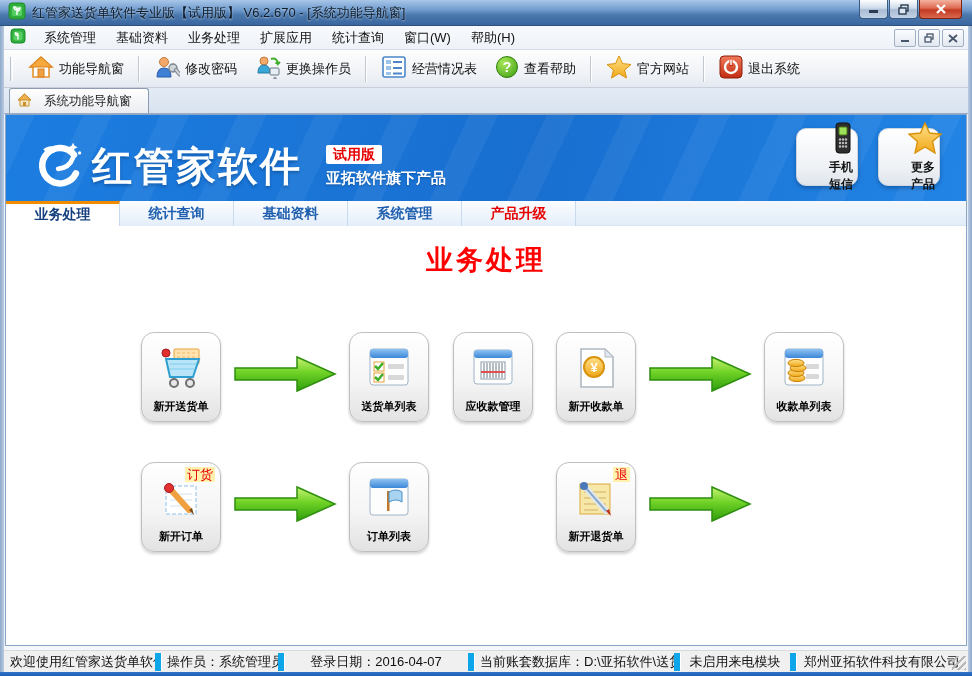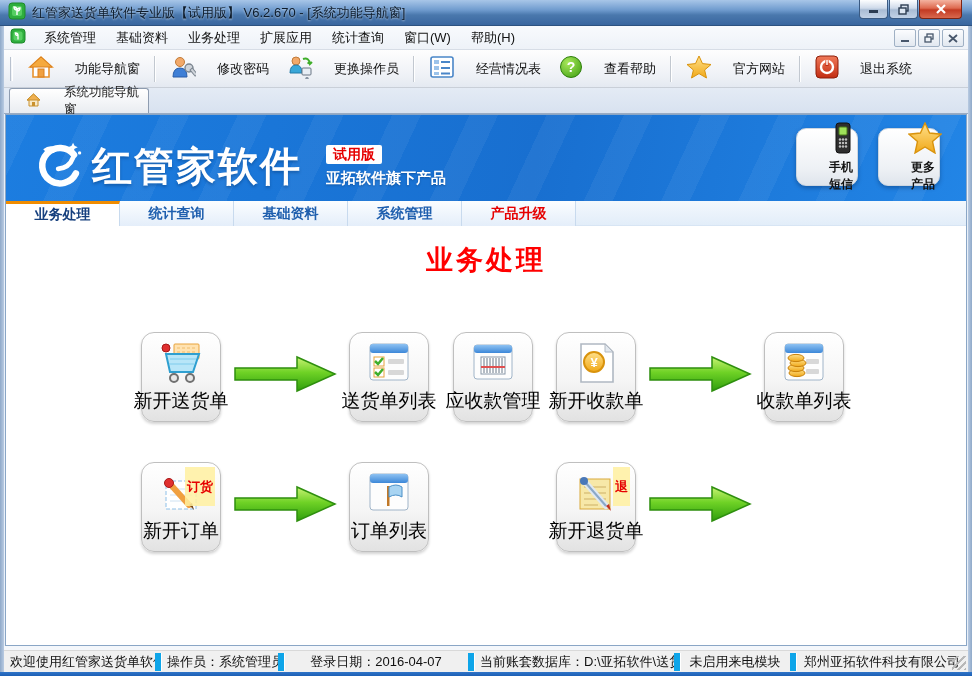--- a/index.html
+++ b/index.html
@@ -28,29 +28,29 @@
   .menu-item { font-size:13px; color:#111; padding:3px 10px; cursor:default; }
   .mdibtns { position:absolute; right:4px; top:3px; display:flex; gap:2px; }
   .mdibtn { width:22px; height:18px; border:1px solid #9fb0c4; border-radius:2px;
     background:linear-gradient(#fbfcfe,#e2e8f0); display:flex; align-items:center; justify-content:center; }
 
   
   .toolbar { position:absolute; top:50px; left:4px; right:4px; height:38px;
     background:linear-gradient(#fefefe,#eef1f6 70%,#e4e9f1); border-bottom:1px solid #c9cfd8;
     display:flex; align-items:center; padding-left:6px; }
   .tb-grip { width:3px; height:24px; border-left:1px solid #b9c2cf; border-right:1px solid #fff; margin-right:6px; }
-  .tb-btn { display:flex; align-items:center; gap:21px; padding:4px 9px; border-radius:3px; font-size:13px; color:#111; }
+  .tb-btn { display:flex; align-items:center; gap:5px; padding:4px 9px; border-radius:3px; font-size:13px; color:#111; }
   .tb-sep { width:2px; height:26px; border-left:1px solid #c2c8d0; border-right:1px solid #ffffff; margin:0 5px; }
 
   
   .doctabs { position:absolute; top:88px; left:4px; right:4px; height:26px;
     background:linear-gradient(#e4ebf5,#d8e2f0); border-bottom:1px solid #9aabc2; }
   .doctab { position:absolute; left:5px; bottom:0; height:25px; width:140px;
     background:linear-gradient(#ffffff,#e9ecf1); border:1px solid #8e9cb0; border-bottom:none;
-    border-radius:3px 3px 0 0; display:flex; align-items:center; gap:23px; padding-left:16px;
+    border-radius:3px 3px 0 0; display:flex; align-items:center; gap:12px; padding-left:7px;
     font-size:12.5px; color:#222; }
 
   
   .content { position:absolute; top:114px; left:5px; right:5px; bottom:30px;
     background:#fff; border:1px solid #8aa6c6; }
 
   
   .banner { position:absolute; top:0; left:0; right:0; height:102px;
     background:
       repeating-linear-gradient(115deg, rgba(255,255,255,0.05) 0 26px, rgba(255,255,255,0) 26px 70px),
@@ -83,23 +83,23 @@
   .main-title { text-align:center; margin-top:16px; font-size:27px; font-weight:bold; color:#ff0000; letter-spacing:3px; }
 
   .icon-row { position:absolute; left:0; right:0; height:92px; display:flex; align-items:flex-start; padding-left:135px; }
   .icon-row.r1 { top:106px; }
   .icon-row.r2 { top:236px; }
 
   .ibtn { position:relative; width:80px; height:90px; border-radius:13px; border:1px solid #bfbfbf;
     background:linear-gradient(#ffffff,#f5f5f5 55%,#e2e2e2); box-shadow:0 2px 3px rgba(0,0,0,.18);
     display:flex; flex-direction:column; align-items:center; flex:0 0 auto; }
   .ibtn .ic { flex:1; display:flex; align-items:center; justify-content:center; padding-top:4px; }
-  .ibtn .lbl { font-size:19px; font-weight:normal; color:#000; margin-bottom:7px; white-space:nowrap; }
-  .ibtn .corner-badge { position:absolute; top:4px; right:5px; color:#e60000; font-weight:bold; font-size:13px;
-    background:rgba(255,240,160,.85); padding:12px 2px; line-height:15px; }
+  .ibtn .lbl { font-size:11px; font-weight:bold; color:#000; margin-bottom:7px; white-space:nowrap; }
+  .ibtn .corner-badge { position:absolute; top:4px; right:5px; color:#e60000; font-weight:normal; font-size:13px;
+    background:rgba(255,240,160,.85); padding:0 2px; line-height:15px; }
   .ibtn.spacer { visibility:hidden; }
 
   .flow-arrow { flex:0 0 auto; margin:20px 12px 0 12px; }
   .gap24 { width:24px; flex:0 0 auto; } .gap23 { width:23px; flex:0 0 auto; }
 
   
   .statusgap { position:absolute; left:4px; right:4px; bottom:26px; height:4px; background:#f4f7fb; }
   .statusbar { position:absolute; left:4px; right:4px; bottom:4px; height:22px; background:#f0f0f0;
     border-top:1px solid #d9d9d9; display:flex; align-items:center; font-size:13px; color:#111; }
   .st { height:18px; line-height:18px; border-right:6px solid #0ea5e9; box-shadow:1px 0 0 #ffffff;

